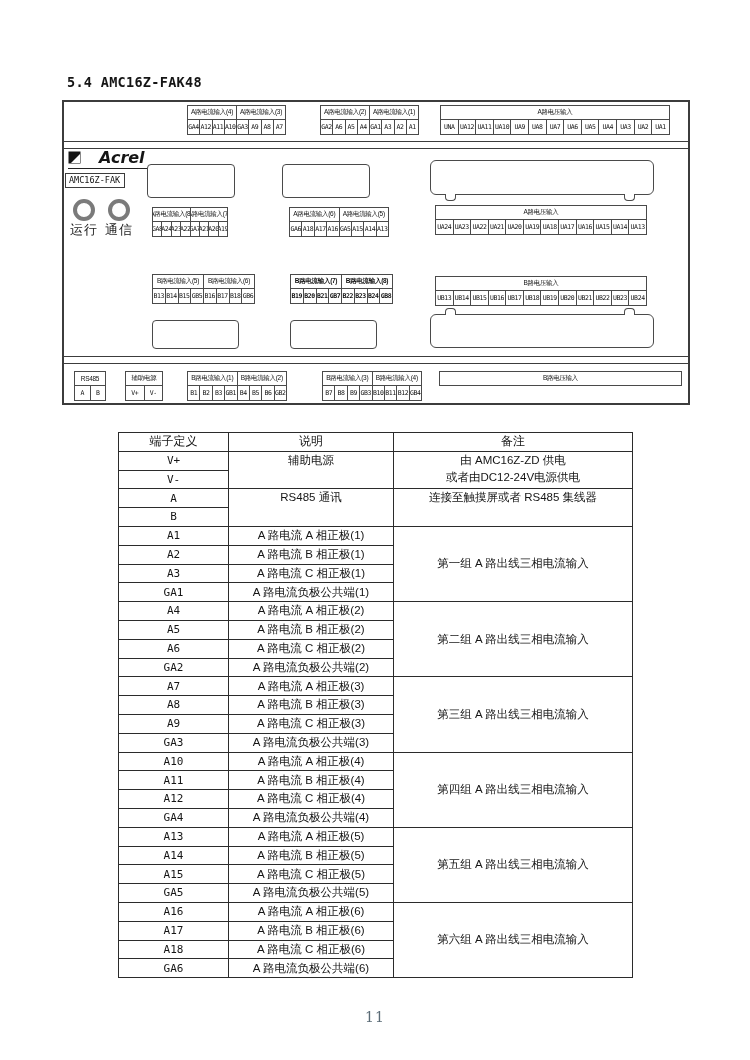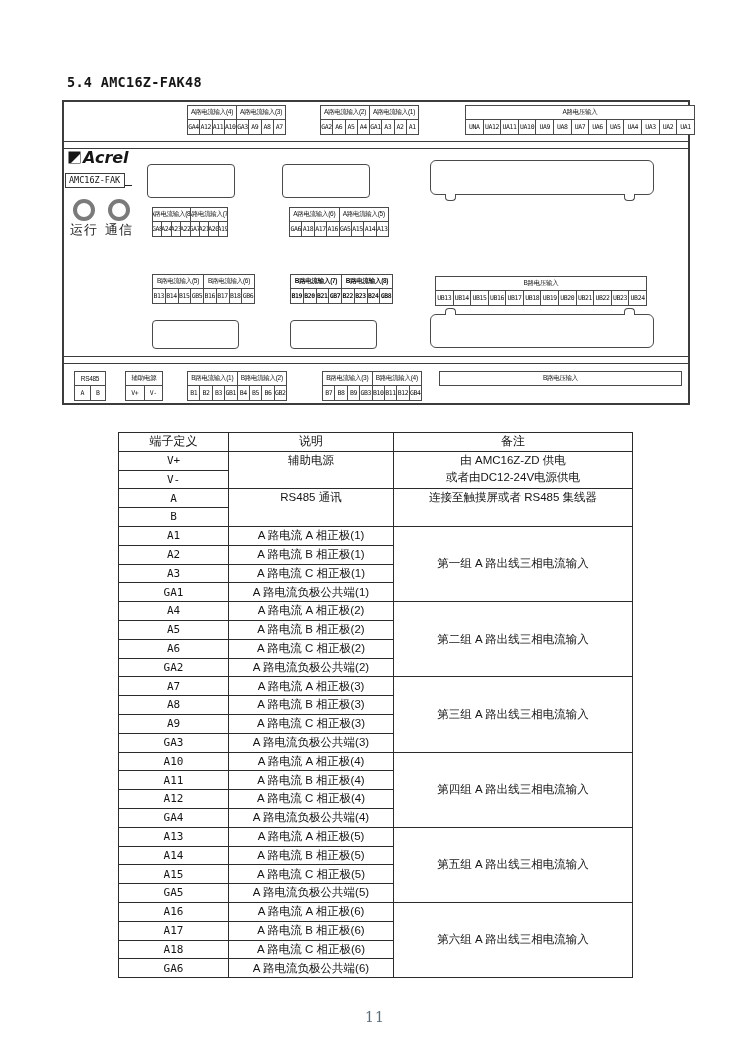--- a/index.html
+++ b/index.html
@@ -41,22 +41,22 @@
   
   .rrect{position:absolute;border:1px solid #4a4a4a;border-radius:4px;background:#fff;box-sizing:border-box;}
   .bigrect{border-radius:6px;}
   .foot{position:absolute;width:11px;height:7px;background:#fff;border:1px solid #4a4a4a;box-sizing:border-box;}
   .foot.b{bottom:-7px;border-top:none;border-radius:0 0 4px 4px;}
   .foot.t{top:-7px;border-bottom:none;border-radius:4px 4px 0 0;}
   .foot.l{left:14px;} .foot.r{right:18px;}
 
   
   .logo{
-    position:absolute;left:4px;top:46px;display:flex;align-items:center;gap:2px;
-    border-bottom:1.5px solid #222;padding:0 3px 18px 0;
+    position:absolute;left:4px;top:46px;display:flex;align-items:center;gap:18px;
+    border-bottom:1.5px solid #222;padding:0 3px 1px 0;
   }
   .logo-text{font-family:"DejaVu Sans",sans-serif;font-style:italic;font-weight:bold;font-size:16px;color:#151515;}
   .model-box{
     position:absolute;left:1px;top:71px;border:1px solid #3c3c3c;
     font-family:"DejaVu Sans Mono",monospace;font-size:8.5px;padding:1px 4px 2px 3px;background:#fff;
   }
   .led{position:absolute;width:14px;height:14px;border-radius:50%;border:4px solid #7a7a7a;background:#fdfdfd;}
   .led-label{position:absolute;top:119px;font-size:13px;color:#222;letter-spacing:1px;}
 
   
@@ -113,21 +113,21 @@
           <div class="tb-c">GA2</div>
           <div class="tb-c">A6</div>
           <div class="tb-c">A5</div>
           <div class="tb-c">A4</div>
           <div class="tb-c">GA1</div>
           <div class="tb-c">A3</div>
           <div class="tb-c">A2</div>
           <div class="tb-c">A1</div>
         </div>
       </div>
-    <div class="tblock" style="left:376px;top:3px;width:230px;margin-left:25px;">
+    <div class="tblock" style="left:376px;top:3px;width:230px;">
         <div class="tb-row tb-hrow">
           <div class="tb-h">A路电压输入</div>
         </div>
         <div class="tb-row tb-crow">
           <div class="tb-c">UNA</div>
           <div class="tb-c">UA12</div>
           <div class="tb-c">UA11</div>
           <div class="tb-c">UA10</div>
           <div class="tb-c">UA9</div>
           <div class="tb-c">UA8</div>
@@ -191,20 +191,39 @@
           <div class="tb-c">GA6</div>
           <div class="tb-c">A18</div>
           <div class="tb-c">A17</div>
           <div class="tb-c">A16</div>
           <div class="tb-c">GA5</div>
           <div class="tb-c">A15</div>
           <div class="tb-c">A14</div>
           <div class="tb-c">A13</div>
         </div>
       </div>
+    <div class="tblock" style="left:371px;top:103px;width:212px;">
+        <div class="tb-row tb-hrow">
+          <div class="tb-h">A路电压输入</div>
+        </div>
+        <div class="tb-row tb-crow">
+          <div class="tb-c">UA24</div>
+          <div class="tb-c">UA23</div>
+          <div class="tb-c">UA22</div>
+          <div class="tb-c">UA21</div>
+          <div class="tb-c">UA20</div>
+          <div class="tb-c">UA19</div>
+          <div class="tb-c">UA18</div>
+          <div class="tb-c">UA17</div>
+          <div class="tb-c">UA16</div>
+          <div class="tb-c">UA15</div>
+          <div class="tb-c">UA14</div>
+          <div class="tb-c">UA13</div>
+        </div>
+      </div>
 
     <div class="tblock" style="left:88px;top:172px;width:103px;">
         <div class="tb-row tb-hrow">
           <div class="tb-h">B路电流输入(5)</div>
           <div class="tb-h">B路电流输入(6)</div>
         </div>
         <div class="tb-row tb-crow">
           <div class="tb-c">B13</div>
           <div class="tb-c">B14</div>
           <div class="tb-c">B15</div>

